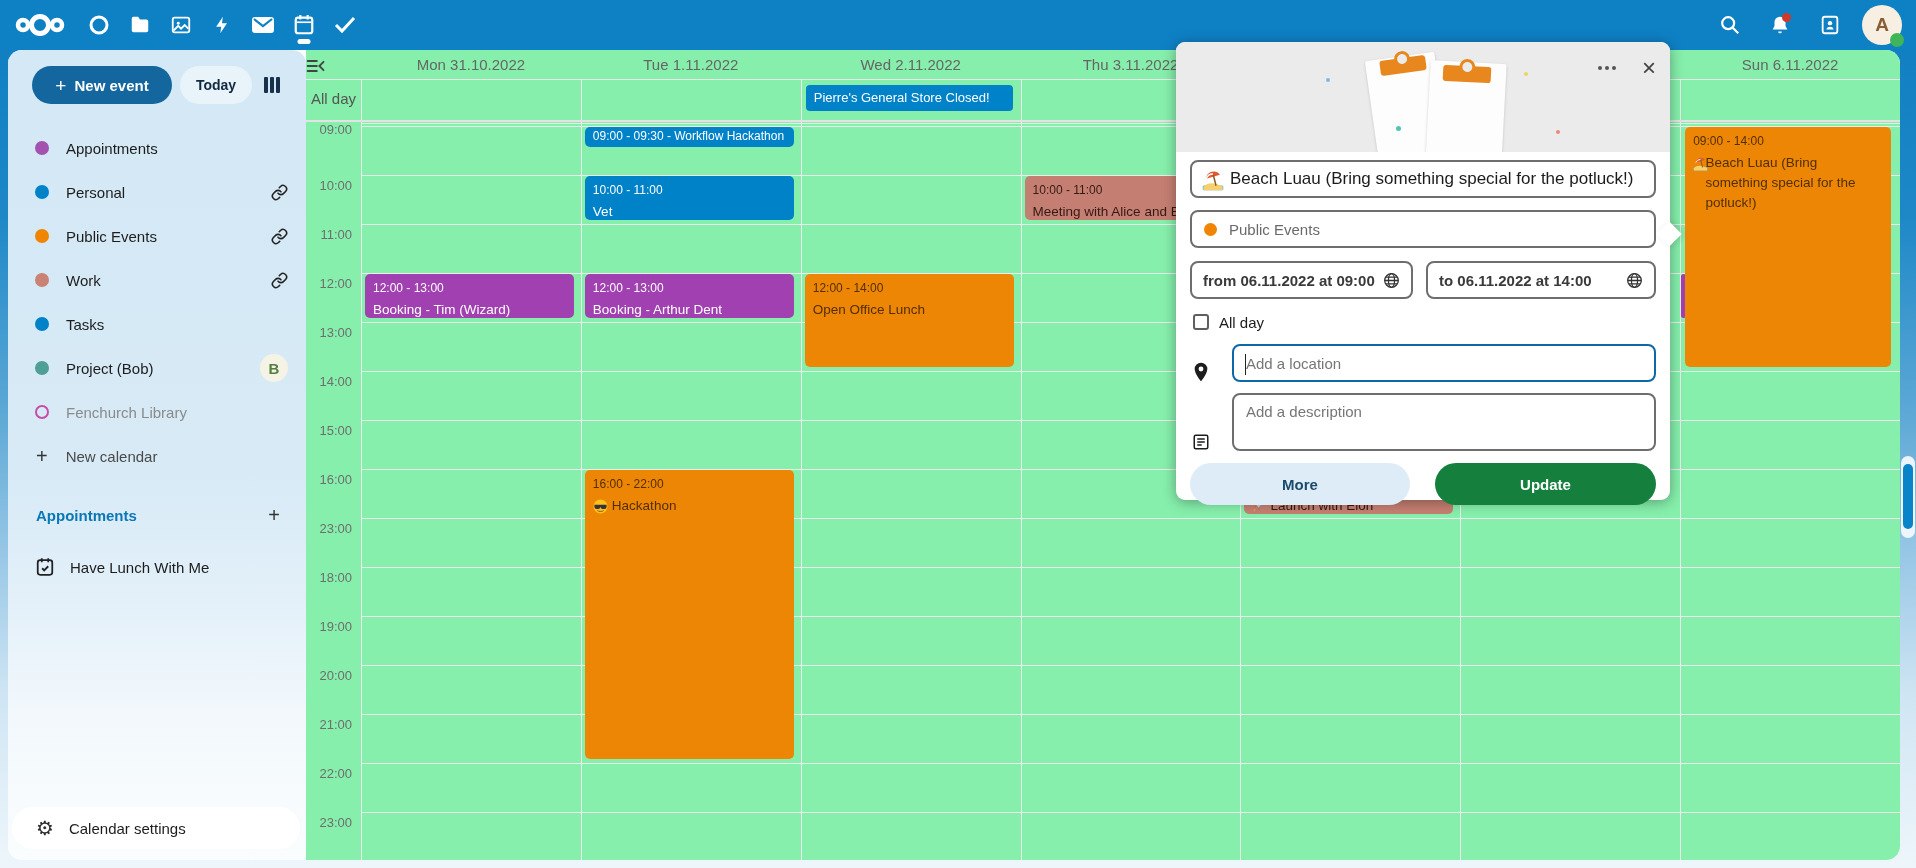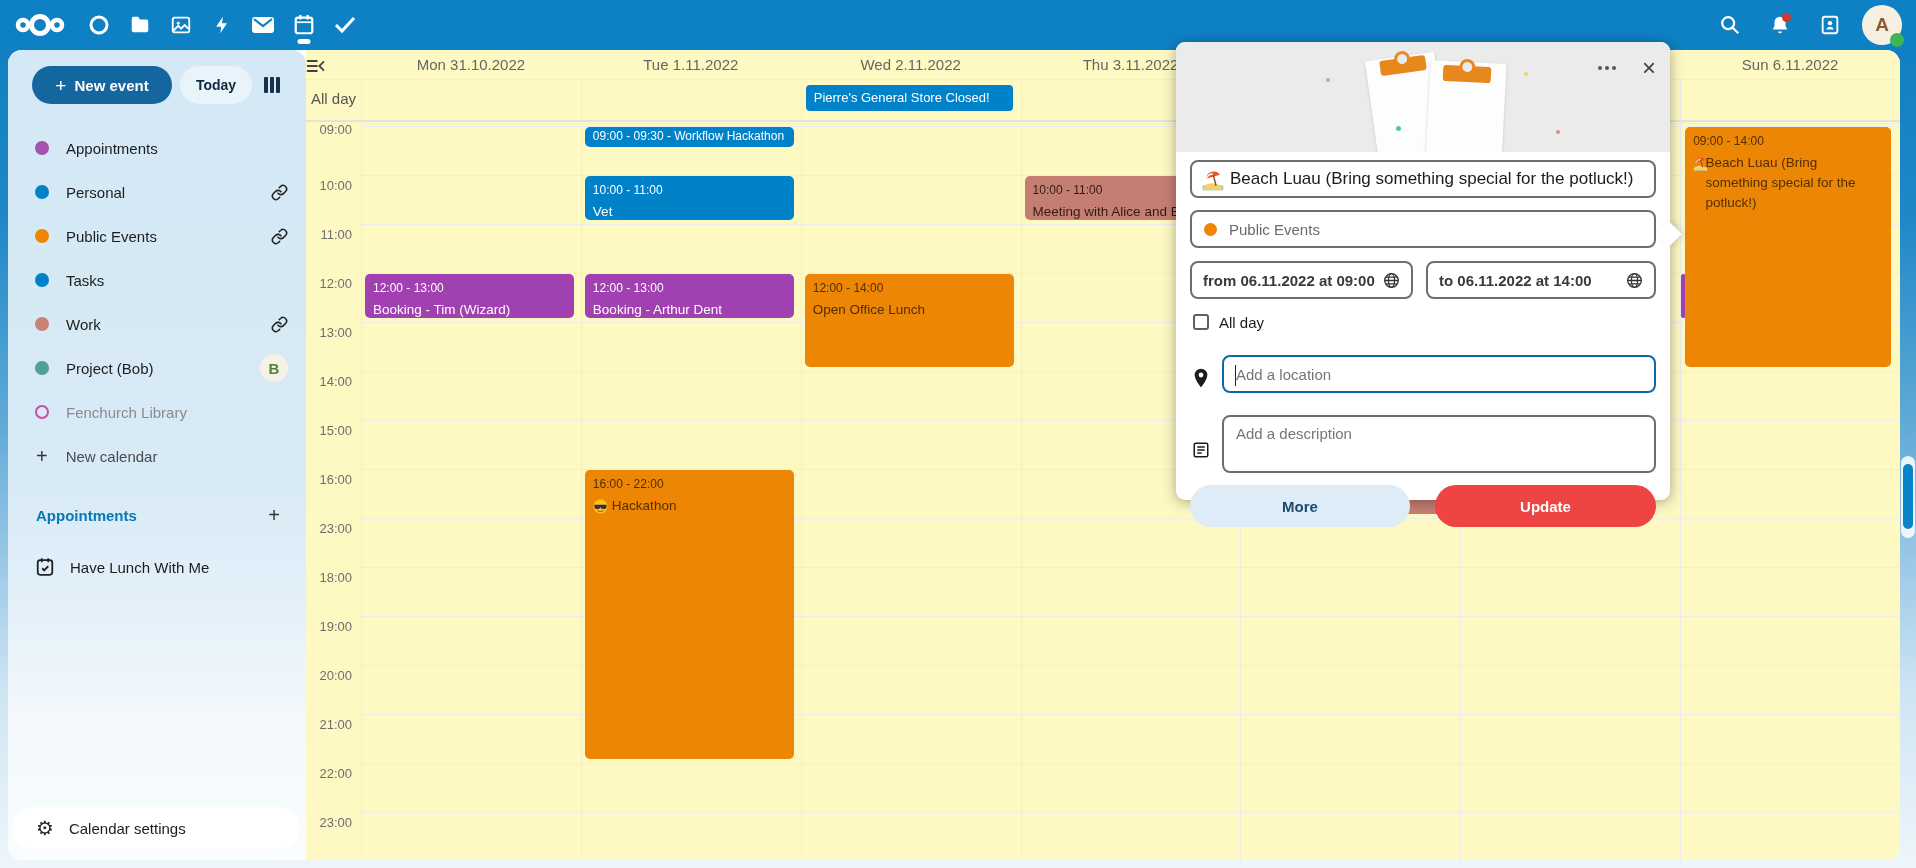--- a/index.html
+++ b/index.html
@@ -51,21 +51,21 @@
   .apt-heading-row { margin-top:26px; display:flex; align-items:center; padding:0 26px 0 28px; }
   .apt-heading { color:#0a77b6; font-weight:bold; font-size:15px; flex:1; }
   .apt-plus { color:#333; font-size:20px; cursor:pointer; }
   .apt-item { margin-top:18px; height:44px; display:flex; align-items:center; padding:0 18px 0 27px; gap:15px; font-size:15px; color:#1d1d1d; cursor:pointer; }
   .trash-row { position:absolute; left:0; top:704px; width:100%; height:44px; display:flex; align-items:center; padding:0 18px 0 28px; gap:17px; font-size:15px; color:#1d1d1d; cursor:pointer; }
   .settings-pill { position:absolute; left:4px; top:757px; width:288px; height:42px; background:#fff; border-radius:21px;
     display:flex; align-items:center; padding:0 18px 0 24px; gap:15px; font-size:15px; color:#1d1d1d; cursor:pointer; }
   .gear-glyph { font-family:"DejaVu Sans",sans-serif; font-size:20px; color:#2c2c2c; line-height:1; }
 
   
-  .main { flex:1; display:flex; flex-direction:column; background:#fef9c3; min-width:0; }
+  .main { flex:1; display:flex; flex-direction:column; background:#86efac; min-width:0; }
   .hdr-row { height:30px; display:flex; border-bottom:1px solid #ececec; }
   .gutter { width:55px; flex:0 0 55px; position:relative; }
   .day-cell { flex:1; display:flex; align-items:center; justify-content:center; color:#666; font-size:15px; }
   .allday-row { height:42px; display:flex; border-bottom:2px solid #e3e3e3; }
   .allday-label { position:absolute; left:5px; top:10px; font-size:15px; color:#555; }
   .allday-col { flex:1; border-left:1px solid #ececec; position:relative; }
   .toggle-wrap { position:absolute; left:0px; top:8px; }
   .grid-body { flex:1; display:flex; position:relative; overflow:hidden; }
   .time-label { position:absolute; right:9px; font-size:13px; color:#6e6e6e; }
   .day-col { flex:1; border-left:1px solid #ececec; position:relative;
@@ -107,32 +107,32 @@
   .select-field { margin-top:12px; height:38px; display:flex; align-items:center; gap:12px; padding:0 12px; cursor:pointer; }
   .select-dot { width:13px; height:13px; border-radius:50%; background:#ef8500; }
   .select-text { font-size:15px; color:#6a6a6a; }
   .dt-row { margin-top:13px; display:flex; gap:13px; }
   .dt-field { height:38px; display:flex; align-items:center; padding:0 11px; cursor:text; }
   .dt-field .dt-text { flex:1; font-size:15px; color:#3a3a3a; white-space:nowrap;font-weight:bold; }
   .dt-from { width:223px; } .dt-to { width:230px; }
   .allday-ctl { margin-top:12px; display:flex; align-items:center; gap:10px; padding-left:3px; height:22px; }
   .checkbox { width:16px; height:16px; border:2px solid #5f5f5f; border-radius:3px; background:#fff; cursor:pointer; }
   .allday-text { font-size:15px; color:#1d1d1d; }
-  .icon-row { display:flex; align-items:center; gap:10px; margin-top:22px; }
+  .icon-row { display:flex; align-items:flex-end; gap:20px; margin-top:11px; }
   .row-icon { width:22px; display:flex; justify-content:center; flex:0 0 22px; }
   .loc-field { flex:1; height:38px; border:2px solid #0d68a8; border-radius:8px; display:flex; align-items:center; position:relative; }
   .loc-field input, .desc-field textarea { border:none; outline:none; background:transparent; width:100%; font-family:inherit; font-size:15px; color:#1c1c1c; }
   .loc-field input { padding:0 10px 0 12px; }
   .loc-field input::placeholder, .desc-field textarea::placeholder { color:#767676; opacity:1; }
   .loc-caret { position:absolute; left:11px; top:8px; width:1px; height:21px; background:#222; }
   .desc-field { flex:1; height:58px; border:2px solid #6e6e6e; border-radius:8px; padding:8px 10px 0 12px; }
   .desc-field textarea { resize:none; height:44px; }
   .btn-row { margin-top:12px; display:flex; gap:25px; }
   .btn-more { width:220px; height:42px; border:none; border-radius:21px; background:#ddecf6; color:#1b4a6b; font-weight:bold; font-size:15px; cursor:pointer; font-family:inherit; }
-  .btn-update { flex:1; height:42px; border:none; border-radius:21px; background:#ef4444; color:#fff; font-weight:bold; font-size:15px; cursor:pointer; font-family:inherit; }
+  .btn-update { flex:1; height:42px; border:none; border-radius:21px; background:#15803d; color:#fff; font-weight:bold; font-size:15px; cursor:pointer; font-family:inherit; }
 
   
   .scroll-track { position:absolute; right:1px; top:456px; width:14px; height:82px; background:rgba(255,255,255,.85); border-radius:7px; }
   .scroll-thumb { position:absolute; right:3px; top:464px; width:10px; height:65px; background:#0a84c9; border-radius:5px; cursor:grab; }
 
   svg { display:block; }
 </style>
 </head>
 <body>
 
@@ -253,32 +253,32 @@
           <span class="cal-dot" style="background:#ef8500"></span>
           <span class="cal-label">Public Events</span>
           <span class="cal-trailing">
             <svg width="17" height="17" viewBox="0 0 24 24" fill="none" stroke="currentColor" stroke-width="2.2" stroke-linecap="round">
                 <path d="M10 13a5 5 0 0 0 7.54.54l3-3a5 5 0 0 0-7.07-7.07l-1.72 1.71"></path>
                 <path d="M14 11a5 5 0 0 0-7.54-.54l-3 3a5 5 0 0 0 7.07 7.07l1.71-1.71"></path>
               </svg>
           </span>
         </div>
         <div class="cal-row">
-          <span class="cal-dot" style="background:#0082c9"></span>
-          <span class="cal-label">Tasks</span>
-        </div>
-        <div class="cal-row">
           <span class="cal-dot" style="background:#ca8275"></span>
           <span class="cal-label">Work</span>
           <span class="cal-trailing">
             <svg width="17" height="17" viewBox="0 0 24 24" fill="none" stroke="currentColor" stroke-width="2.2" stroke-linecap="round">
                 <path d="M10 13a5 5 0 0 0 7.54.54l3-3a5 5 0 0 0-7.07-7.07l-1.72 1.71"></path>
                 <path d="M14 11a5 5 0 0 0-7.54-.54l-3 3a5 5 0 0 0 7.07 7.07l1.71-1.71"></path>
               </svg>
           </span>
+        </div>
+        <div class="cal-row">
+          <span class="cal-dot" style="background:#0082c9"></span>
+          <span class="cal-label">Tasks</span>
         </div>
         <div class="cal-row">
           <span class="cal-dot" style="background:#4f9f94"></span>
           <span class="cal-label">Project (Bob)</span>
           <span class="cal-trailing">
               <span class="b-badge">B</span>
             </span>
         </div>
         <div class="cal-row">
           <span class="cal-dot outline" style="border-color:#c74da5"></span>

